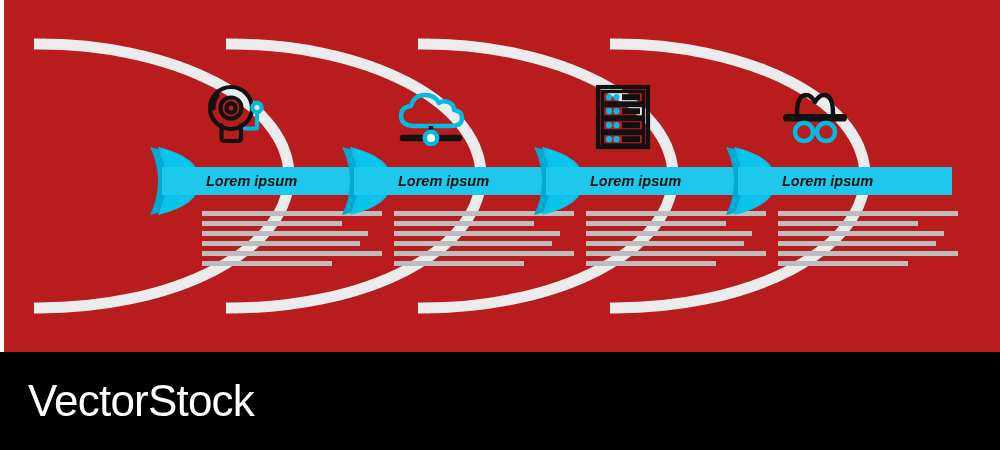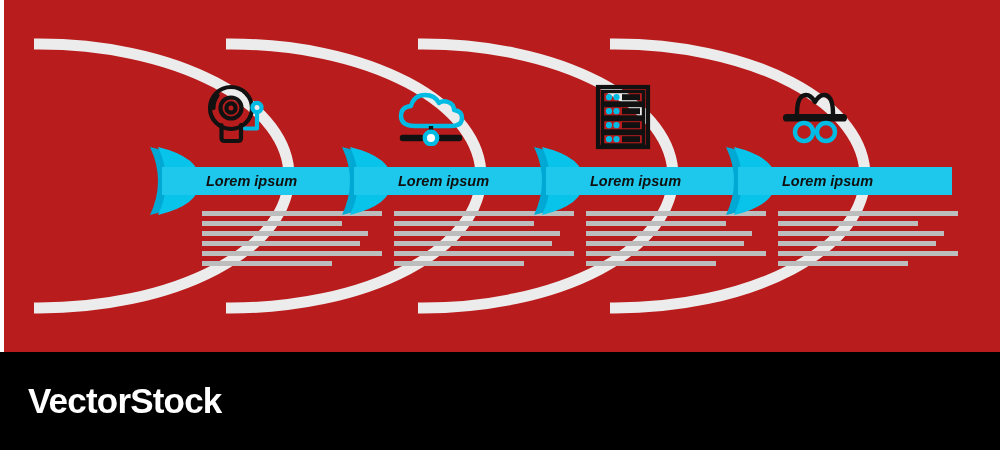--- a/index.html
+++ b/index.html
@@ -144,22 +144,22 @@
     height: 98px;
     background: #000000;
   }
   #footer-brand {
     position: absolute;
     left: 28px;
     top: 50%;
     transform: translateY(-50%);
     color: #ffffff;
     font-family: "Liberation Sans", sans-serif;
-    font-weight: bold;
-    font-size: 35px;
+    font-weight: normal;
+    font-size: 44px;
     letter-spacing: -0.8px;
     transform-origin: left center;
     text-align: center;
   }
   #footer-url {
     position: absolute;
     right: 24px;
     top: 50%;
     transform: translateY(-50%);
     color: #ffffff;

